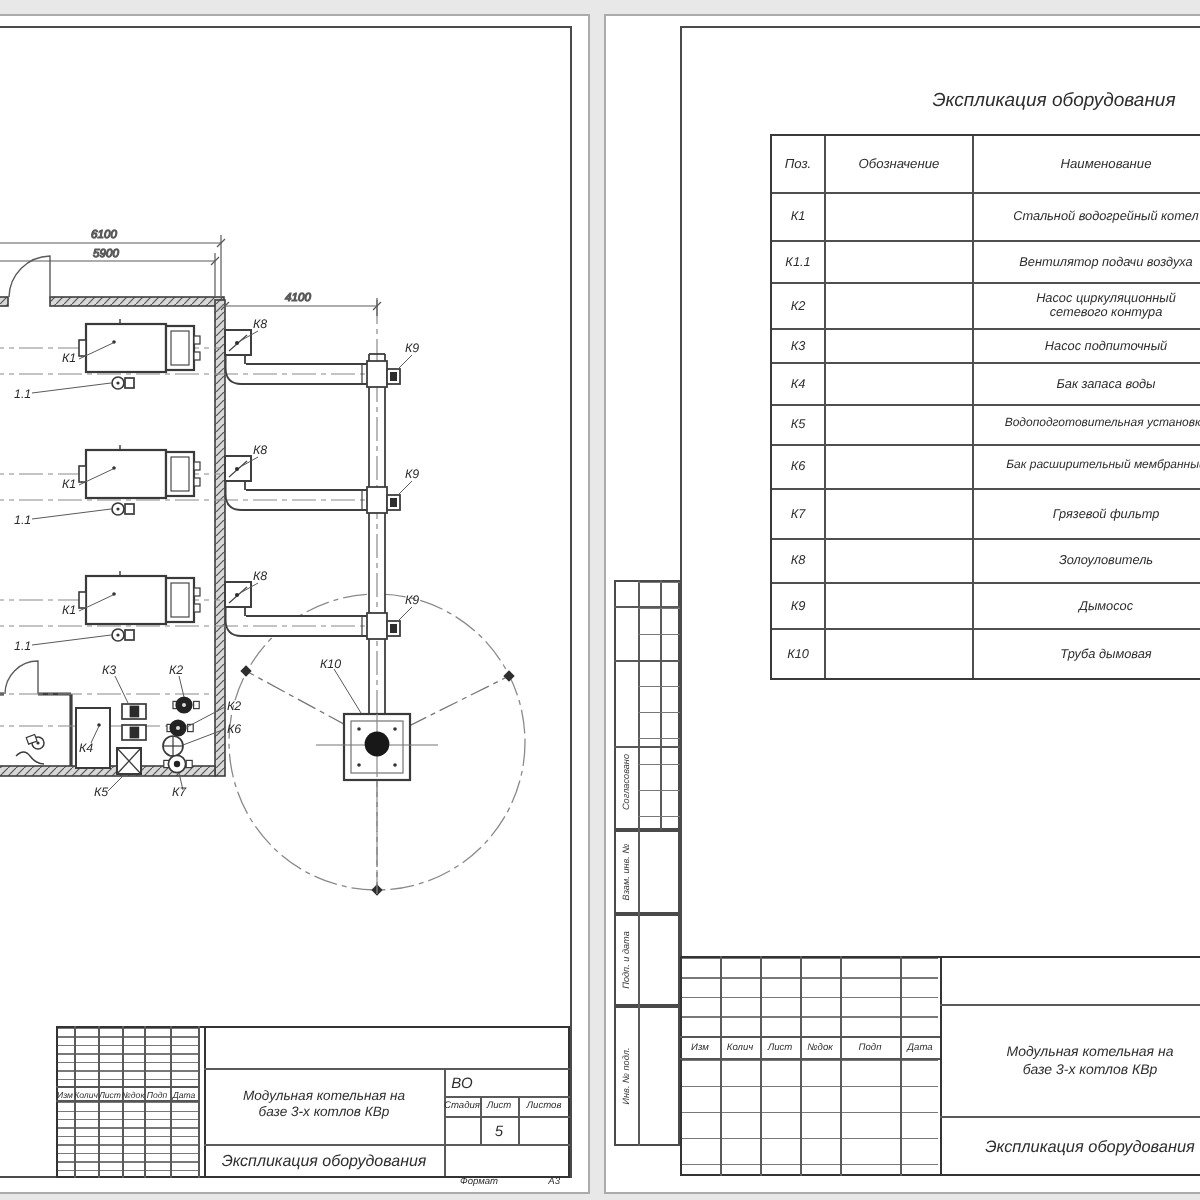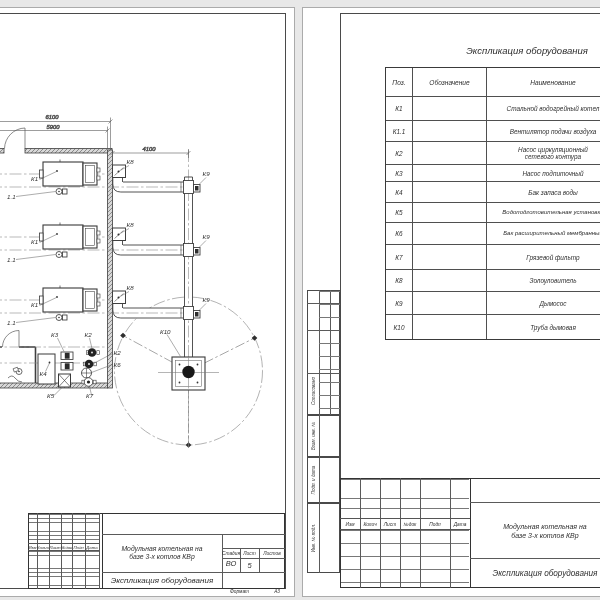--- a/index.html
+++ b/index.html
@@ -303,21 +303,21 @@
     <div class="vline" style="left:222px;top:534px;height:54px;"></div>
     <div class="vline" style="left:240px;top:548px;height:24px;"></div>
     <div class="vline" style="left:259px;top:548px;height:24px;"></div>
     <div class="abs ctr it" style="left:104px;top:536px;width:116px;height:34px;font-size:6.8px;line-height:8.5px;flex-direction:column;">
       <span>Модульная котельная на</span>
       <span>базе 3-х котлов КВр</span>
     </div>
     <div class="abs ctr it" style="left:222px;top:549px;width:18px;height:8px;font-size:4.8px;">Стадия</div>
     <div class="abs ctr it" style="left:240px;top:549px;width:19px;height:8px;font-size:4.8px;">Лист</div>
     <div class="abs ctr it" style="left:259px;top:549px;width:26px;height:8px;font-size:4.8px;">Листов</div>
-    <div class="abs ctr it" style="left:222px;top:556px;width:18px;height:14px;font-size:7.5px;">ВО</div>
+    <div class="abs ctr it" style="left:222px;top:534px;width:18px;height:14px;font-size:7.5px;">ВО</div>
     <div class="abs ctr it" style="left:240px;top:558px;width:19px;height:14px;font-size:7.5px;">5</div>
     <div class="abs ctr it" style="left:104px;top:572px;width:116px;height:16px;font-size:8px;">Экспликация оборудования</div>
     <div class="abs it" style="left:230px;top:589px;width:50px;height:7px;font-size:4.8px;display:flex;justify-content:space-between;">
       <span>Формат</span>
         <span>А3</span>
     </div>
   </div>
 
   <div>
     <div class="abs" style="left:307px;top:290px;width:33px;height:125px;border:0.9px solid #4a4a4a;box-sizing:border-box;"></div>

